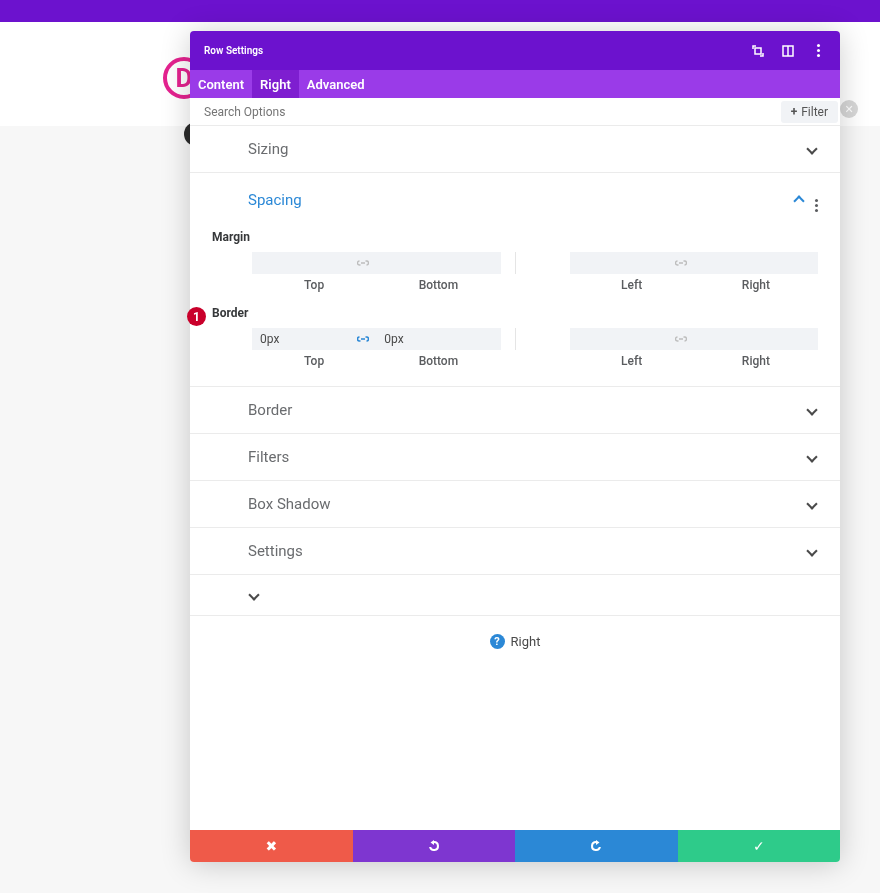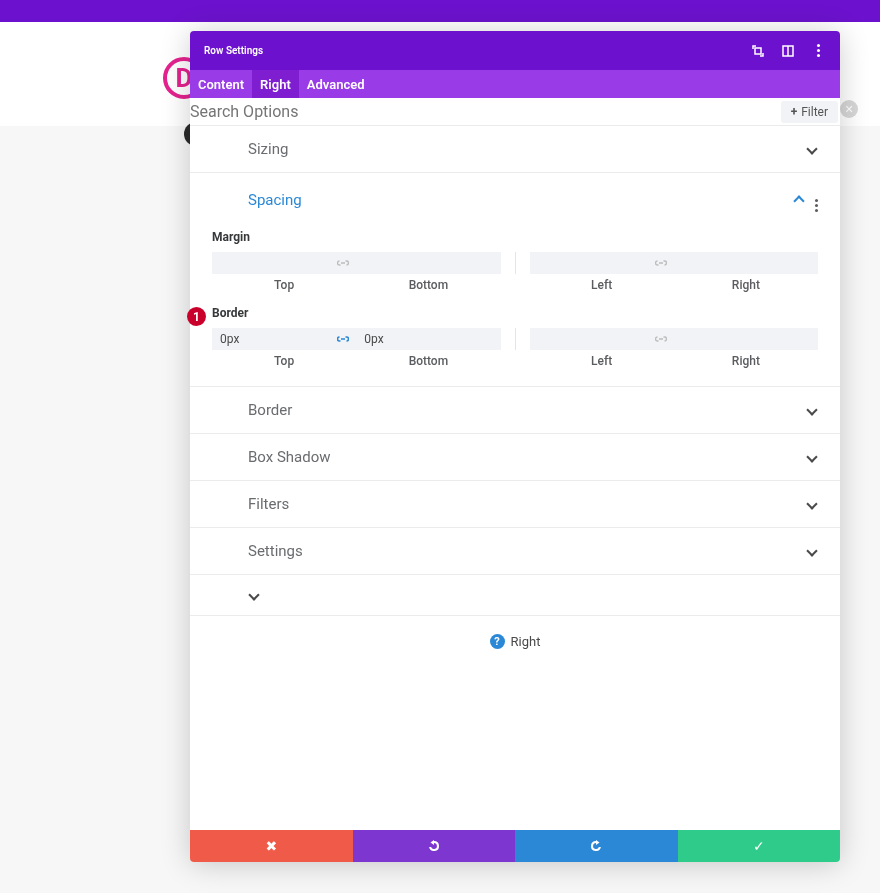--- a/index.html
+++ b/index.html
@@ -18,40 +18,40 @@
 .modal-header { background: #6c12ce; color: #fff; height: 39px; display: flex; align-items: center; padding: 0 14px; }
 .modal-title { font-size: 10px; font-weight: 600; flex: 1; }
 .header-icons { display: flex; align-items: center; gap: 14px; }
 .hicon { width: 16px; height: 16px; display: flex; align-items: center; justify-content: center; color: #fff; cursor: pointer; }
 
 .tabs { background: #9a3be8; display: flex; height: 28px; }
 .tab { color: #fff; font-size: 13px; font-weight: 600; padding: 0 8px; display: flex; align-items: center; cursor: pointer; }
 .tab.active { background: #7e1ed0; }
 
 .searchbar { display: flex; align-items: center; border-bottom: 1px solid #ebebeb; height: 28px; background: #fff; }
-.search-input { flex: 1; border: none; outline: none; padding: 0 0; font-size: 16px; color: #888; }
+.search-input { flex: 1; border: none; outline: none; padding: 0 14px; font-size: 12px; color: #888; }
 .filter-btn { background: #f1f3f6; border: none; padding: 4px 10px; margin: 2px; border-radius: 3px; font-size: 12px; color: #555; cursor: pointer; display: flex; align-items: center; gap: 4px; }
 
 .content { flex: 1; overflow-y: auto; }
 
 .section { border-bottom: 1px solid #ebebeb; }
 .section-header { display: flex; align-items: center; padding: 14px 22px; cursor: pointer; margin-left: 36px; }
 .section-title { flex: 1; font-size: 15px; color: #6a6c6f; font-weight: 400; }
 .section-chevron { width: 12px; height: 12px; display: flex; align-items: center; justify-content: center; }
 .chev { border-style: solid; border-width: 0 2px 2px 0; border-color: #4a4a4a; display: inline-block; padding: 3px; }
 .chev-down { transform: rotate(45deg); }
 .chev-up { transform: rotate(-135deg); margin-top: 3px; border-color: #2b88d6; }
 
 .section.open .section-title { color: #2b88d6; font-weight: 400; }
 
 .section-body { padding: 0 22px 18px; }
 .field-label { font-size: 12px; font-weight: 700; color: #36383a; margin-bottom: 8px; margin-top: 4px; }
 
 .spacing-row { display: flex; align-items: flex-start; gap: 0; }
-.spacing-pair { display: flex; flex: 1; position: relative; }
+.spacing-pair { display: flex; flex: 1; position: relative; margin-left: 40px; }
 .spacing-col { flex: 1; position: relative; }
 .spacing-input { width: 100%; height: 22px; background: #f1f3f6; border: none; font-size: 12px; color: #4a4a4a; padding: 0 8px; outline: none; }
 .spacing-sub { text-align: center; font-size: 12px; color: #5a5c5f; margin-top: 4px; font-weight: 500; }
 .link-icon { position: absolute; right: 6px; top: 4px; width: 14px; height: 14px; display: flex; align-items: center; justify-content: center; z-index: 2; }
 .vdiv { width: 1px; background: #e5e5e5; height: 22px; margin: 0 14px; }
 
 .badge-1 { position: absolute; left: 187px; top: 307px; width: 19px; height: 19px; background: #c9002b; border-radius: 50%; color: #fff; font-size: 12px; font-weight: 700; display: flex; align-items: center; justify-content: center; z-index: 10; }
 
 .help-row { display: flex; align-items: center; justify-content: center; gap: 6px; padding: 18px 0; font-size: 13px; color: #4a4a4a; }
 .help-icon { width: 15px; height: 15px; background: #2b88d6; border-radius: 50%; color: #fff; font-size: 11px; font-weight: 700; display: flex; align-items: center; justify-content: center; }
@@ -227,30 +227,30 @@
       <div class="section-header">
         <div class="section-title">Border</div>
         <div class="section-chevron">
             <i class="chev chev-down"></i>
           </div>
       </div>
     </div>
 
     <div class="section">
       <div class="section-header">
+        <div class="section-title">Filters</div>
+        <div class="section-chevron">
+            <i class="chev chev-down"></i>
+          </div>
+      </div>
+    </div>
+
+    <div class="section">
+      <div class="section-header">
         <div class="section-title">Box Shadow</div>
-        <div class="section-chevron">
-            <i class="chev chev-down"></i>
-          </div>
-      </div>
-    </div>
-
-    <div class="section">
-      <div class="section-header">
-        <div class="section-title">Filters</div>
         <div class="section-chevron">
             <i class="chev chev-down"></i>
           </div>
       </div>
     </div>
 
     <div class="section">
       <div class="section-header">
         <div class="section-title">Settings</div>
         <div class="section-chevron">

